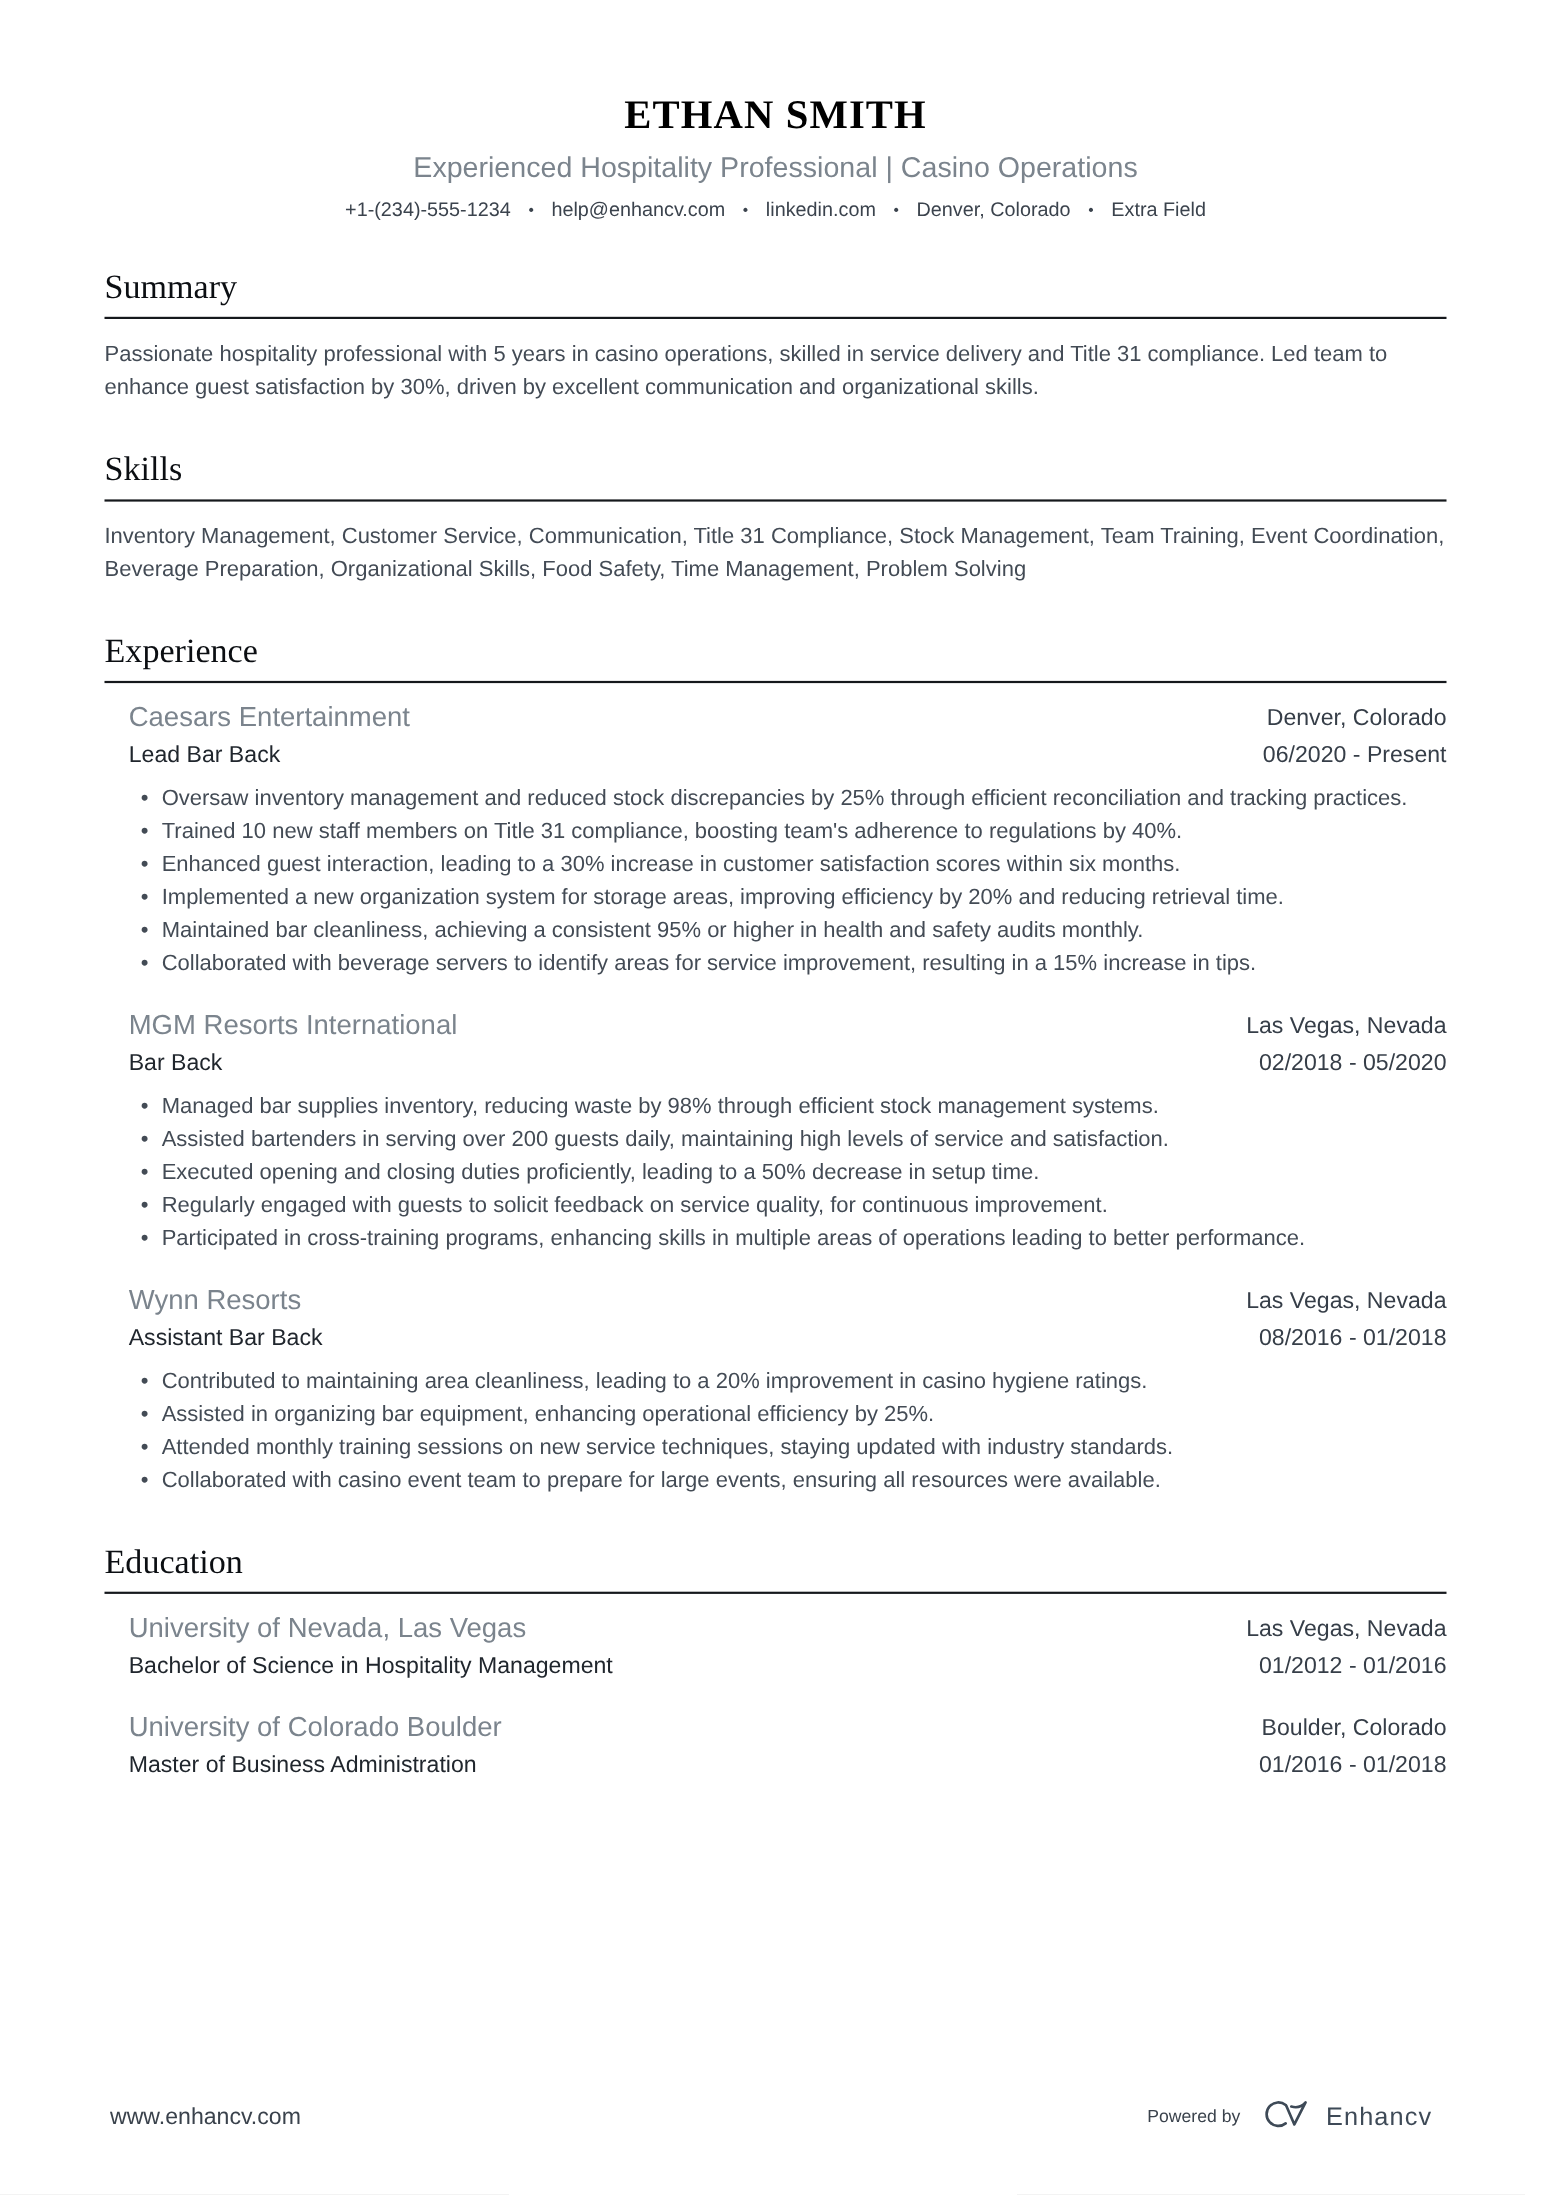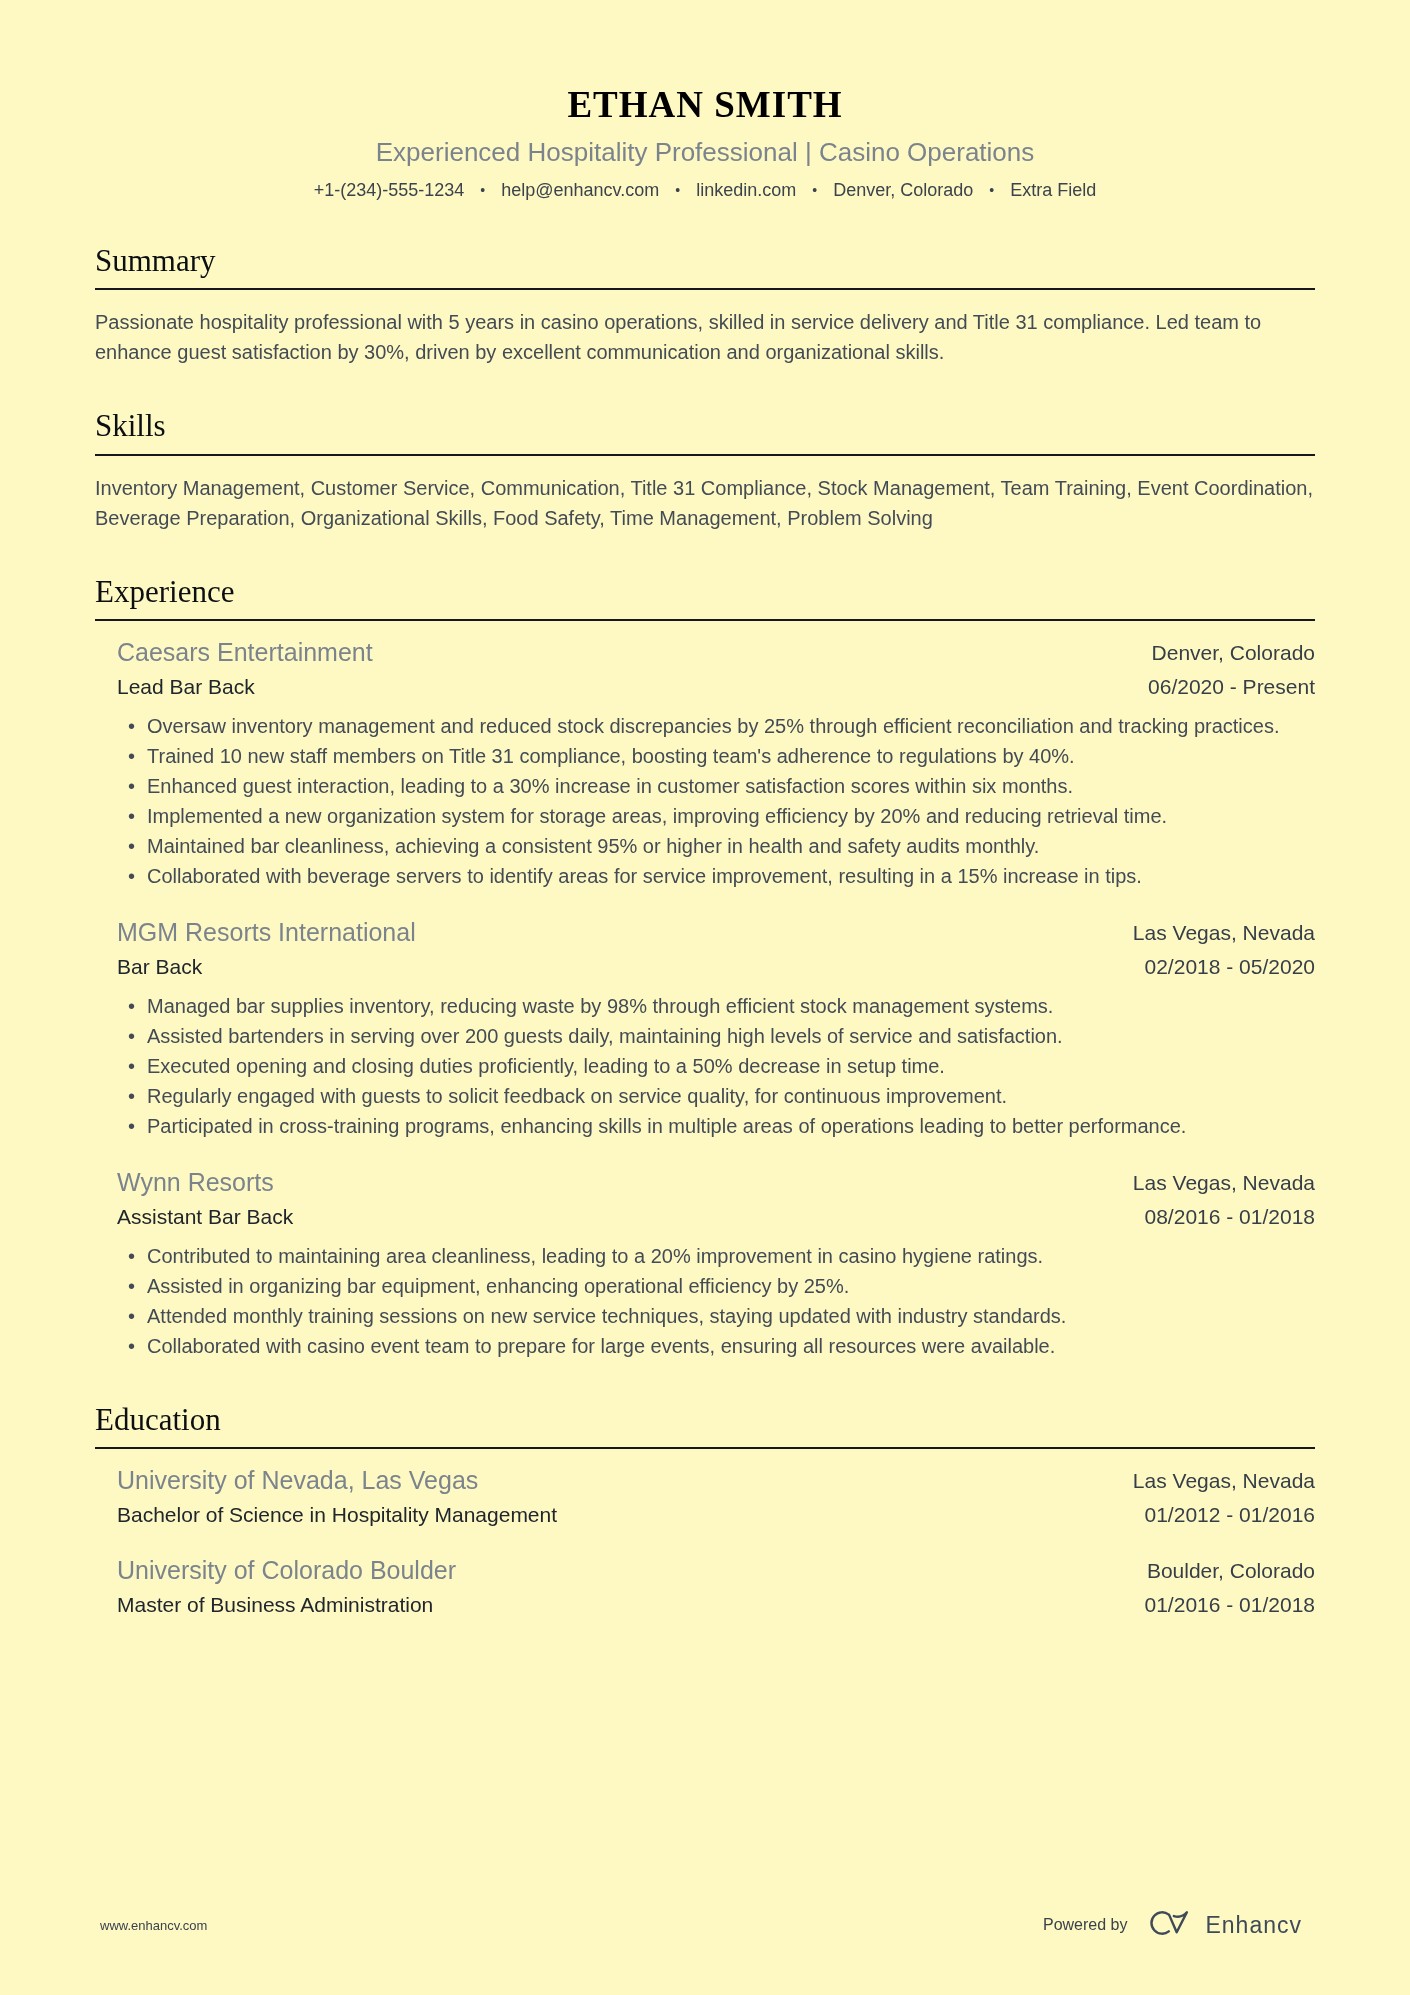--- a/index.html
+++ b/index.html
@@ -1,20 +1,20 @@
 <!DOCTYPE html>
 <html><head>
 <meta charset="utf-8">
 <style>
   html,body { margin:0; padding:0; background:#e9e9e9; }
   .page {
     position:relative;
     width:1410px; height:1995px;
     margin:0 auto;
-    background:#fef9c3;
+    background:#ffffff;
     font-family:"Liberation Sans", sans-serif;
     color:#414a54;
     overflow:hidden;
   }
   .content { padding:84px 95px 0 95px; }
 
   
   .candidate-name {
     margin:0;
     font-family:"Liberation Serif", serif;
@@ -116,21 +116,21 @@
 
   
   .footer {
     position:absolute;
     left:100px; right:108px; bottom:52px;
     display:flex;
     justify-content:space-between;
     align-items:center;
   }
   .footer-site {
-    font-size:13px;
+    font-size:21px;
     color:#3a424c;
     text-decoration:none;
   }
   .footer-brand { display:flex; align-items:center; gap:13px; }
   .powered-by { font-size:16px; color:#3a424c; }
   .brand-logo { display:inline-block; }
   .brand-name {
     font-size:23px;
     color:#3e4a57;
     letter-spacing:1px;

